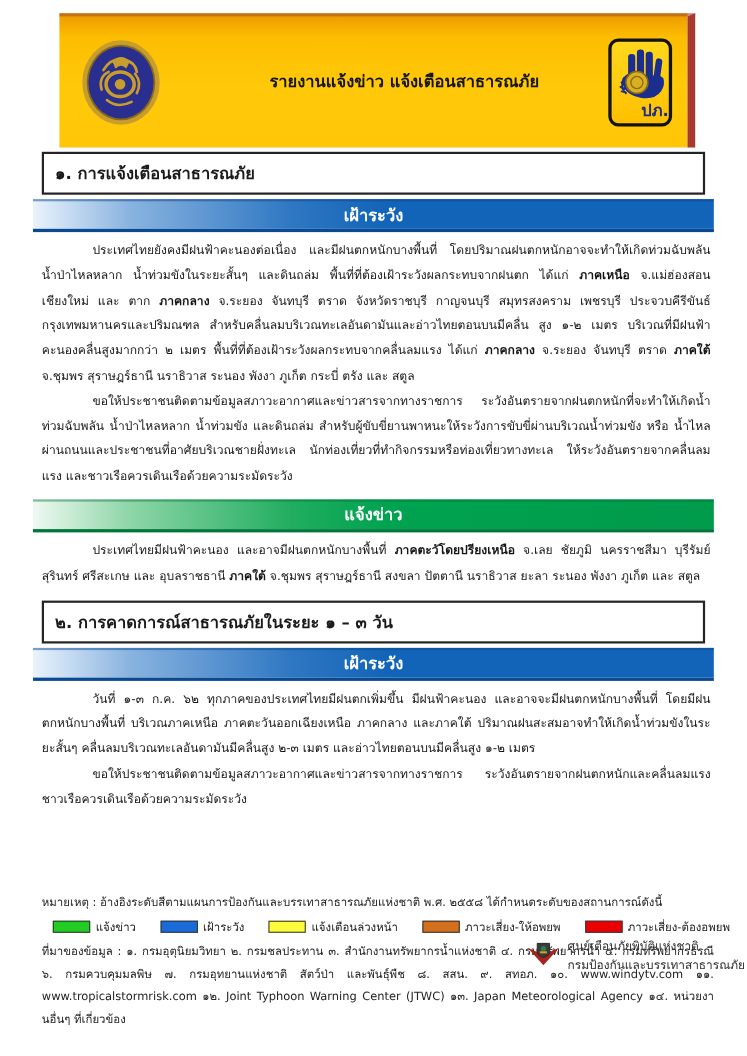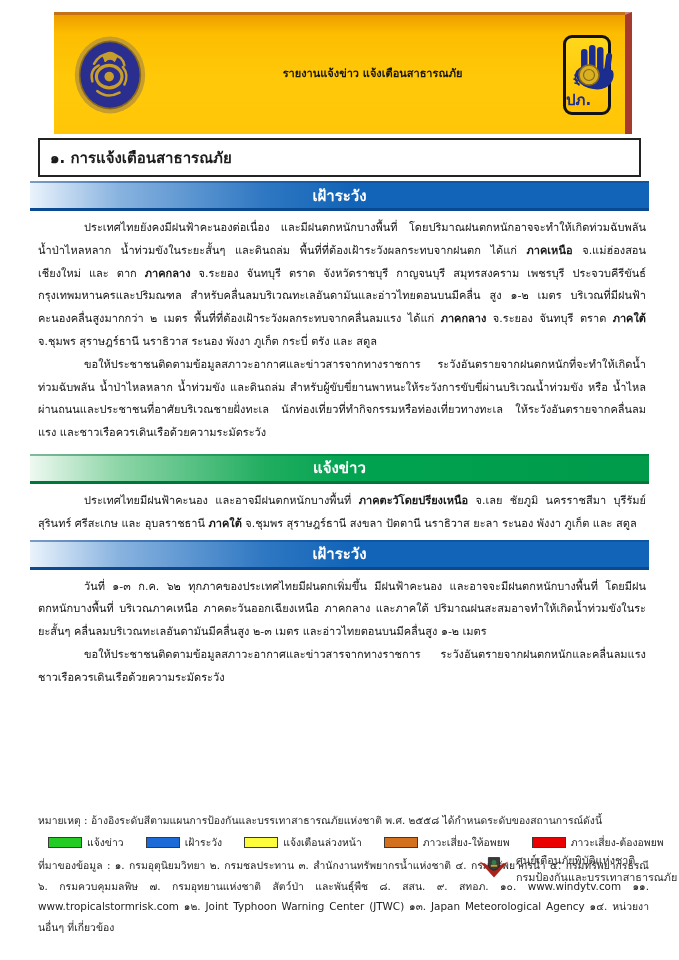--- a/index.html
+++ b/index.html
@@ -10,27 +10,27 @@
   
   .gold-banner{
     margin:12px 47px 0 54px; height:122px;
     background:linear-gradient(180deg,#ee9e00 0%,#fdbd00 16%,#ffc90a 55%,#ffc607 100%);
     border-top:3px solid rgba(150,45,35,.55);
     border-right:7px solid #a63a2e;
     display:flex; align-items:center; padding:4px 8px 4px 16px;
   }
   .moi-emblem{ flex:0 0 auto; width:80px; height:88px; }
   .header-text{ flex:1 1 auto; text-align:center; line-height:1.32; padding:0 4px; }
-  .h-big{ font-weight:bold; font-size:11px; color:#151515;margin-left:32px; }
+  .h-big{ font-weight:bold; font-size:15px; color:#151515;margin-left:32px; }
   .h-small{ font-weight:bold; font-size:10.3px; color:#1c1c1c; margin-top:2px; }
   .ddpm-logo{
-    flex:0 0 auto; width:48px; height:80px; margin-right:6px;
+    flex:0 0 auto; width:58px; height:80px; margin-right:6px;
     background:linear-gradient(180deg,#ffd71c,#ffc000);
     border:3px solid #121212; border-radius:9px;
-    display:flex; flex-direction:column; align-items:flex-start; justify-content:flex-end;
+    display:flex; flex-direction:column; align-items:flex-end; justify-content:flex-end;
     position:relative;
   }
   .ddpm-logo svg{ position:absolute; top:3px; left:3px; }
   .ddpm-abbr{ font-weight:bold; font-size:15px; color:#1b2d8f; line-height:1; padding-bottom:4px; }
 
   
   .section-box{
     margin:4px 38px 0 38px; border:2px solid #232323; background:#fff;
     padding:6px 10px 5px 10px; font-weight:bold; font-size:15px;
   }
@@ -127,20 +127,23 @@
 
   <p class="para first"><span>ประเทศไทยยังคงมีฝนฟ้าคะนองต่อเนื่อง และมีฝนตกหนักบางพื้นที่ โดยปริมาณฝนตกหนักอาจจะทำให้เกิดท่วมฉับพลัน น้ำป่าไหลหลาก น้ำท่วมขังในระยะสั้นๆ และดินถล่ม พื้นที่ที่ต้องเฝ้าระวังผลกระทบจากฝนตก ได้แก่ </span><span style="font-weight: bold;">ภาคเหนือ</span><span> จ.แม่ฮ่องสอน เชียงใหม่ และ ตาก </span><span style="font-weight: bold;">ภาคกลาง</span><span> จ.ระยอง จันทบุรี ตราด จังหวัดราชบุรี กาญจนบุรี สมุทรสงคราม เพชรบุรี ประจวบคีรีขันธ์ กรุงเทพมหานครและปริมณฑล สำหรับคลื่นลมบริเวณทะเลอันดามันและอ่าวไทยตอนบนมีคลื่น สูง ๑-๒ เมตร บริเวณที่มีฝนฟ้าคะนองคลื่นสูงมากกว่า ๒ เมตร พื้นที่ที่ต้องเฝ้าระวังผลกระทบจากคลื่นลมแรง  ได้แก่ </span><span style="font-weight: bold;">ภาคกลาง</span><span> จ.ระยอง จันทบุรี ตราด </span><span style="font-weight: bold;">ภาคใต้</span><span> จ.ชุมพร สุราษฎร์ธานี นราธิวาส ระนอง พังงา ภูเก็ต กระบี่ ตรัง และ สตูล</span></p>
   <p class="para"><span>ขอให้ประชาชนติดตามข้อมูลสภาวะอากาศและข่าวสารจากทางราชการ ระวังอันตรายจากฝนตกหนักที่จะทำให้เกิดน้ำท่วมฉับพลัน น้ำป่าไหลหลาก น้ำท่วมขัง และดินถล่ม สำหรับผู้ขับขี่ยานพาหนะให้ระวังการขับขี่ผ่านบริเวณน้ำท่วมขัง หรือ น้ำไหลผ่านถนนและประชาชนที่อาศัยบริเวณชายฝั่งทะเล นักท่องเที่ยวที่ทำกิจกรรมหรือท่องเที่ยวทางทะเล ให้ระวังอันตรายจากคลื่นลมแรง และชาวเรือควรเดินเรือด้วยความระมัดระวัง</span></p>
 
   <div class="alert-banner alert-green" style="margin-top:9px;">
     <span>แจ้งข่าว</span>
   </div>
 
   <p class="para first"><span>ประเทศไทยมีฝนฟ้าคะนอง และอาจมีฝนตกหนักบางพื้นที่ </span><span style="font-weight: bold;">ภาคตะวัโดยปรียงเหนือ</span><span> จ.เลย ชัยภูมิ นครราชสีมา บุรีรัมย์ สุรินทร์ ศรีสะเกษ และ อุบลราชธานี </span><span style="font-weight: bold;">ภาคใต้</span><span> จ.ชุมพร สุราษฎร์ธานี สงขลา ปัตตานี นราธิวาส ยะลา ระนอง พังงา ภูเก็ต และ สตูล</span></p>
 
+  <div class="section-box" style="margin-top:10px;">
+    <span>๒. การคาดการณ์สาธารณภัยในระยะ ๑ – ๓ วัน</span>
+  </div>
 
   <div class="alert-banner alert-blue">
     <span>เฝ้าระวัง</span>
   </div>
 
   <p class="para first"><span>วันที่ ๑-๓ ก.ค. ๖๒ ทุกภาคของประเทศไทยมีฝนตกเพิ่มขึ้น มีฝนฟ้าคะนอง และอาจจะมีฝนตกหนักบางพื้นที่ โดยมีฝนตกหนักบางพื้นที่ บริเวณภาคเหนือ ภาคตะวันออกเฉียงเหนือ ภาคกลาง และภาคใต้ ปริมาณฝนสะสมอาจทำให้เกิดน้ำท่วมขังในระยะสั้นๆ คลื่นลมบริเวณทะเลอันดามันมีคลื่นสูง ๒-๓ เมตร และอ่าวไทยตอนบนมีคลื่นสูง ๑-๒ เมตร</span></p>
   <p class="para"><span>ขอให้ประชาชนติดตามข้อมูลสภาวะอากาศและข่าวสารจากทางราชการ ระวังอันตรายจากฝนตกหนักและคลื่นลมแรงชาวเรือควรเดินเรือด้วยความระมัดระวัง</span></p>
 
   <div class="footer">
     <div class="note-line">หมายเหตุ : อ้างอิงระดับสีตามแผนการป้องกันและบรรเทาสาธารณภัยแห่งชาติ พ.ศ. ๒๕๕๘ ได้กำหนดระดับของสถานการณ์ดังนี้</div>

